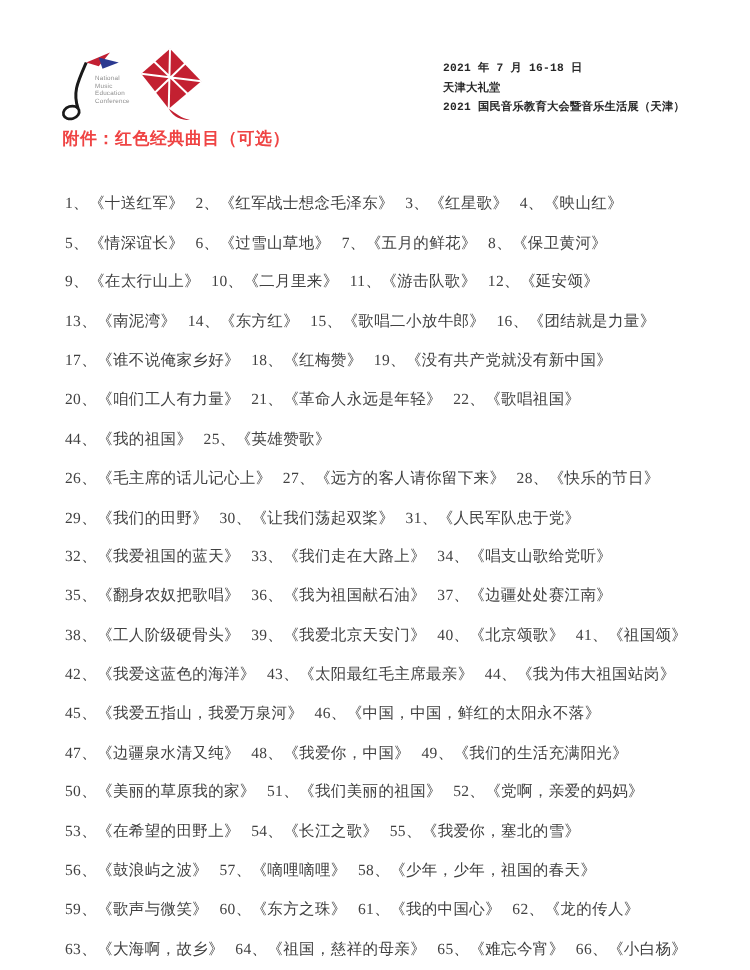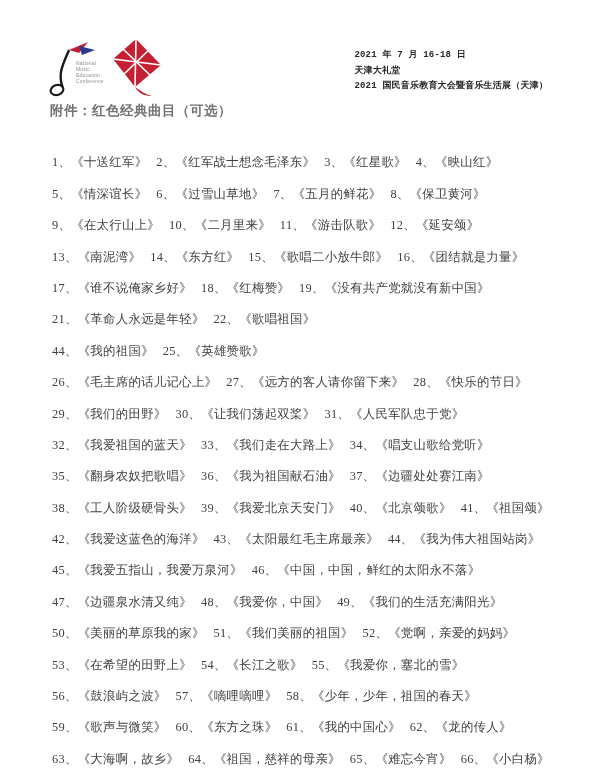--- a/index.html
+++ b/index.html
@@ -39,21 +39,21 @@
     color: #282828;
     letter-spacing: 0.2px;
     font-family: Liberation Mono, monospace;
   }
 
   
   .attachment-title {
     position: absolute; left: 50px; top: 102px;
     font-family: "Liberation Serif", "DejaVu Serif", serif;
     font-size: 13.5px; font-weight: bold;
-    color: #737373;
+    color: #ef4444;
     letter-spacing: 0.5px;
   }
 
   
   .song-list {
     position: absolute; left: 52px; top: 140px;
     width: 520px;
   }
   .song-row {
     height: 31.4px;
@@ -133,20 +133,21 @@
         <span class="song-entry">14、《东方红》</span>
         <span class="song-entry">15、《歌唱二小放牛郎》</span>
         <span class="song-entry">16、《团结就是力量》</span>
       </div>
       <div class="song-row">
         <span class="song-entry">17、《谁不说俺家乡好》</span>
         <span class="song-entry">18、《红梅赞》</span>
         <span class="song-entry">19、《没有共产党就没有新中国》</span>
       </div>
       <div class="song-row">
+        <span class="song-entry">20、《咱们工人有力量》</span>
         <span class="song-entry">21、《革命人永远是年轻》</span>
         <span class="song-entry">22、《歌唱祖国》</span>
       </div>
       <div class="song-row">
         <span class="song-entry">44、《我的祖国》</span>
         <span class="song-entry">25、《英雄赞歌》</span>
       </div>
       <div class="song-row">
         <span class="song-entry">26、《毛主席的话儿记心上》</span>
         <span class="song-entry">27、《远方的客人请你留下来》</span>

